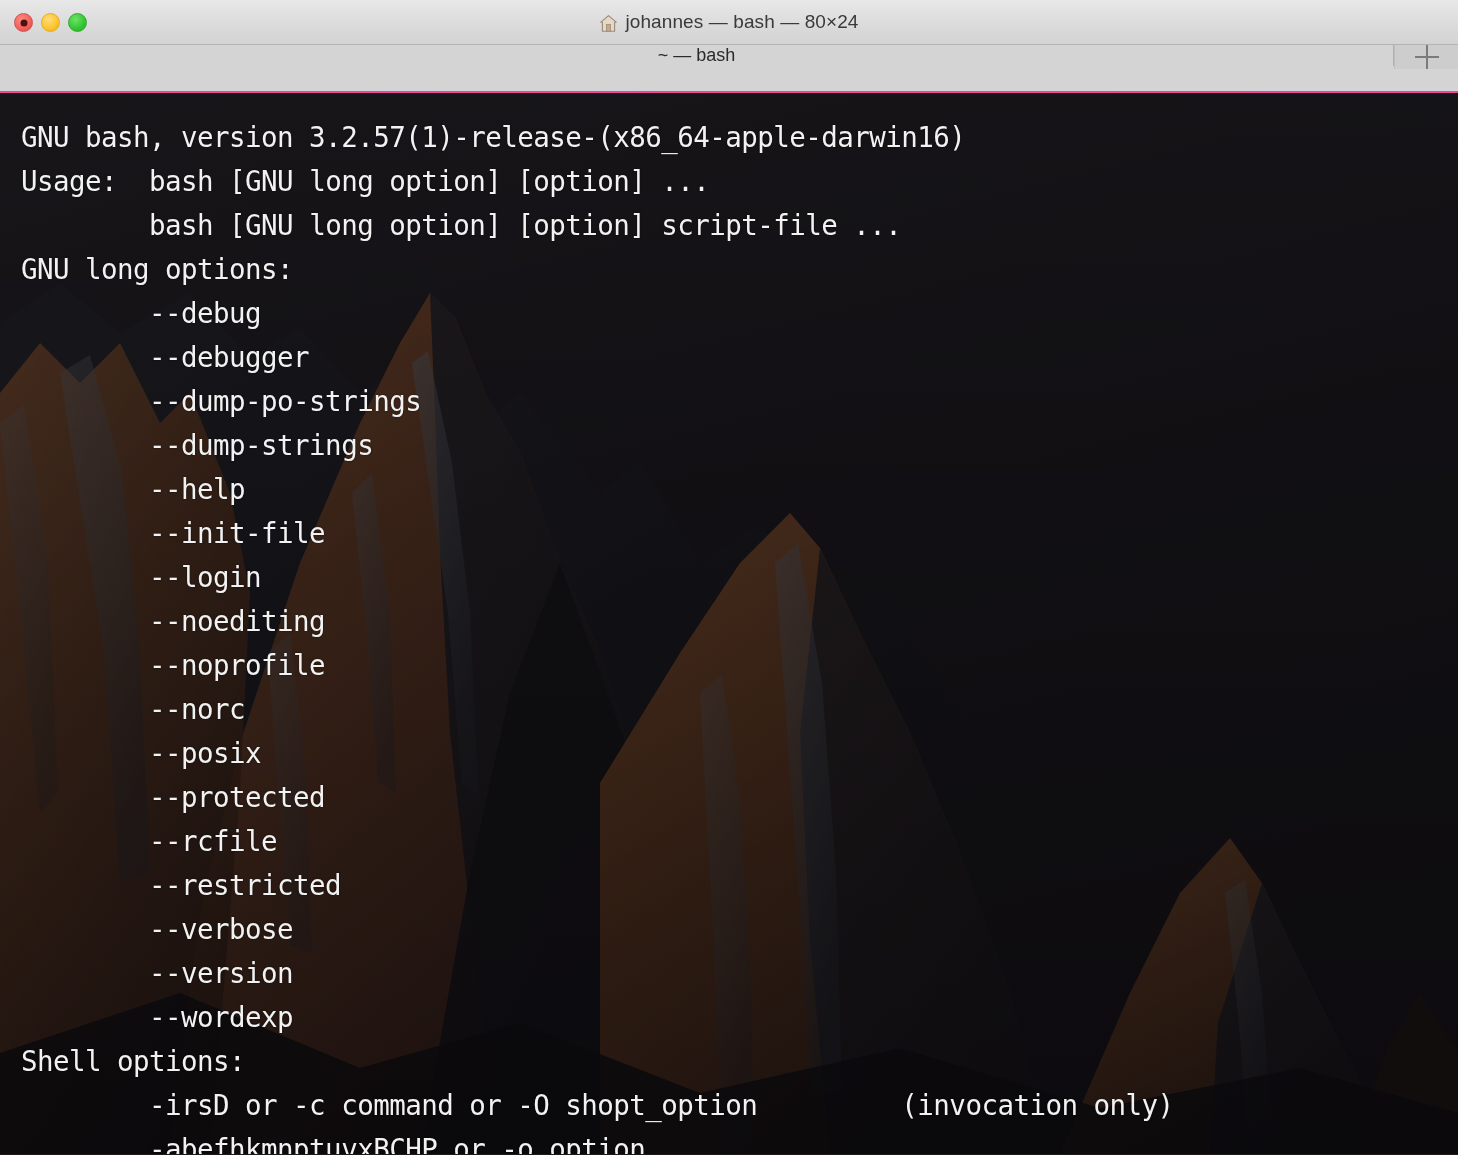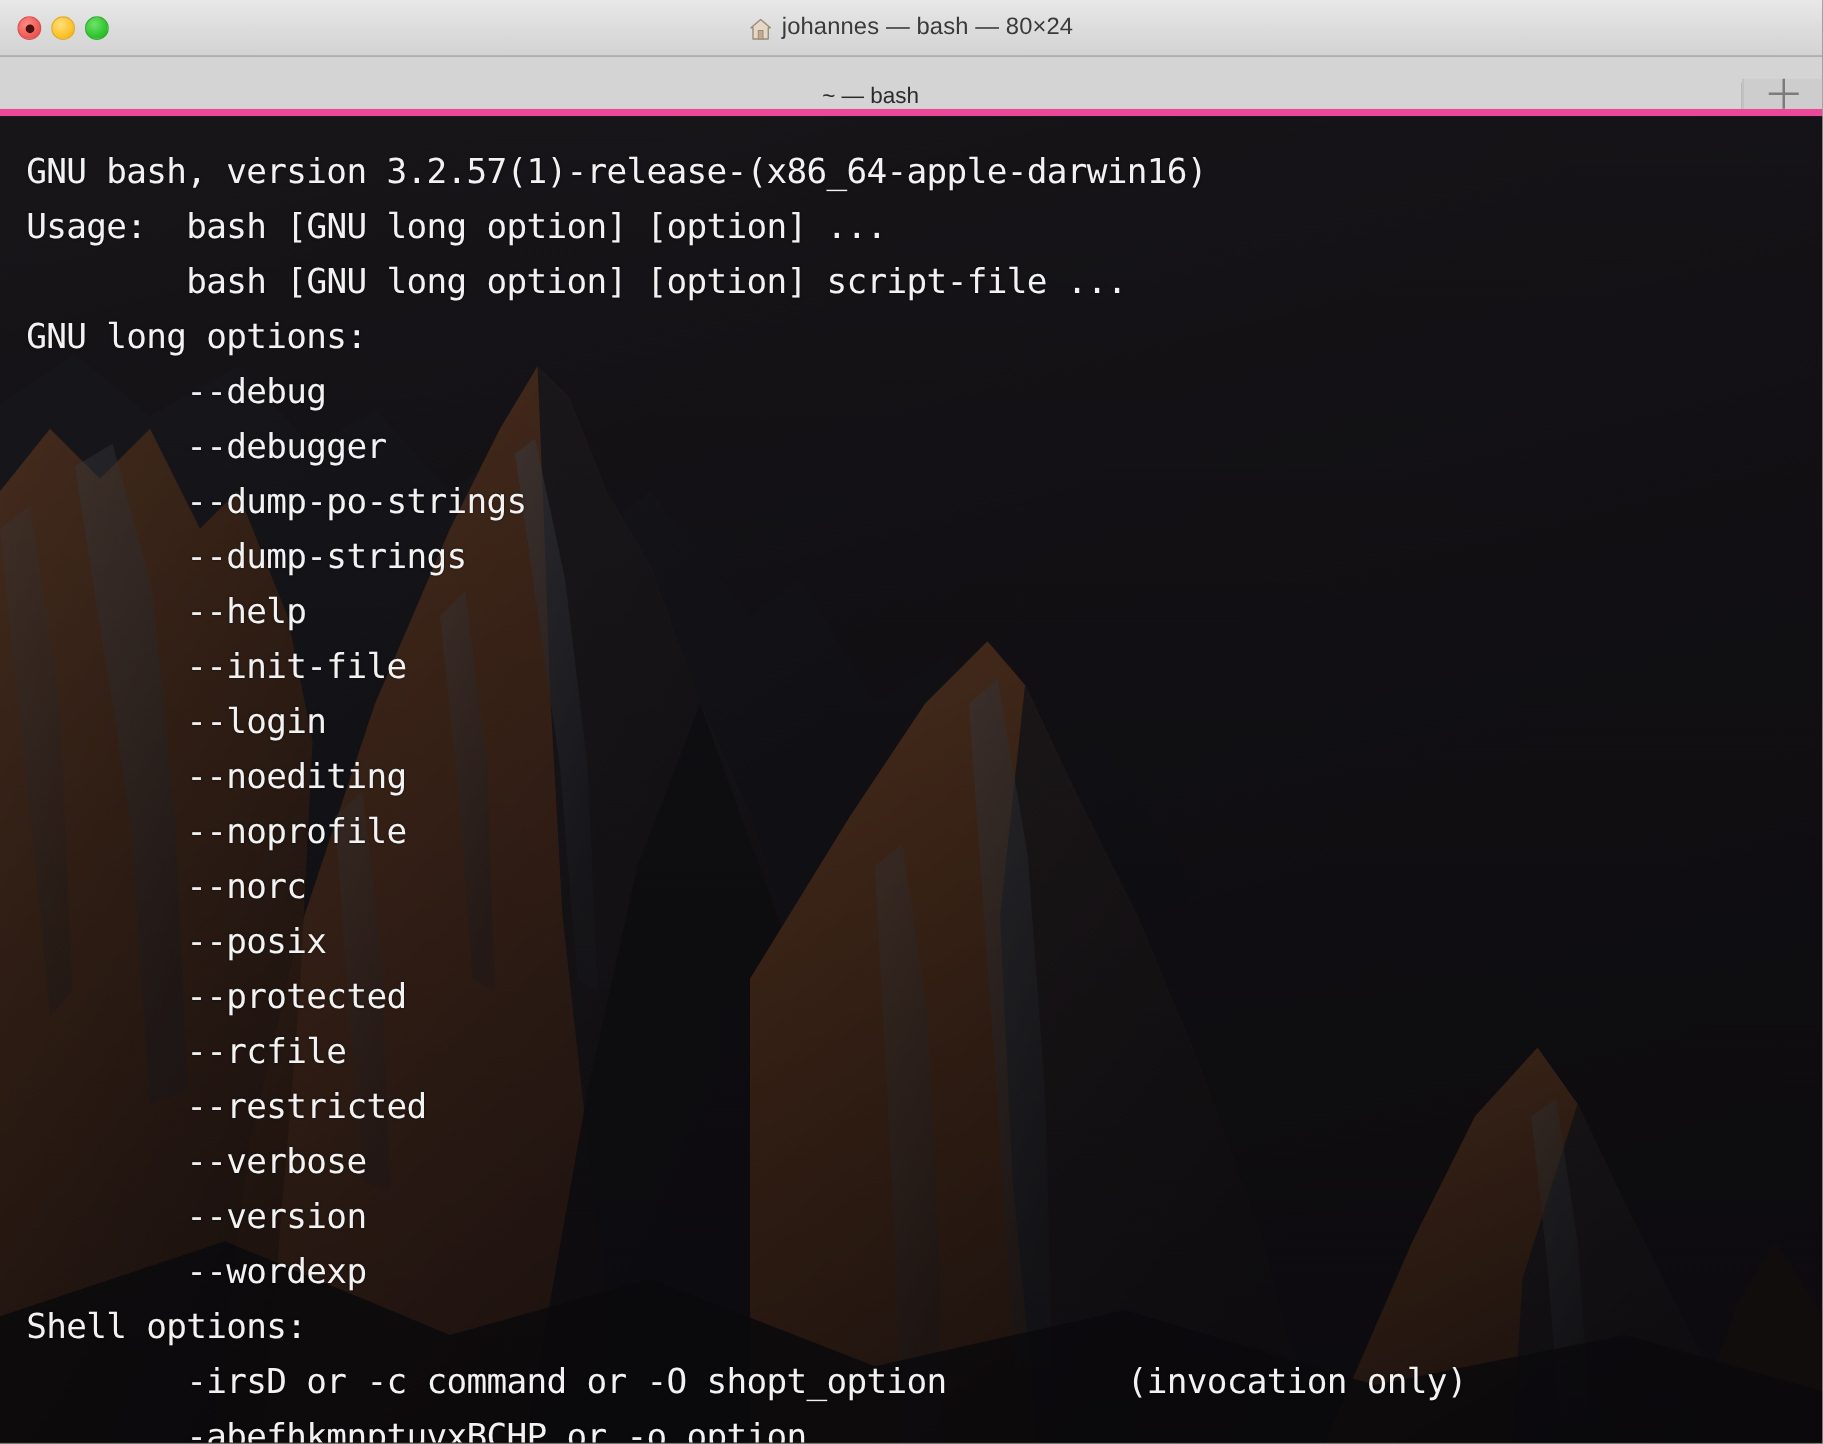--- a/index.html
+++ b/index.html
@@ -92,24 +92,24 @@
     position: relative;
     top: 1px;
     flex: 0 0 auto;
   }
 
   
   .tabbar {
     position: relative;
     height: 48px;
     background: #d4d4d4;
-    border-bottom: 6px solid #ec4899;
+    border-bottom: 2px solid #ec4899;
     box-sizing: border-box;
     display: flex;
-    align-items: flex-end;
+    align-items: flex-start;
   }
   .tab {
     flex: 1 1 auto;
     display: flex;
     align-items: center;
     justify-content: center;
     font-size: 18px;
     color: #2b2b2b;
     background: #d4d4d4;
     border-right: 1px solid #b0b0b0;

